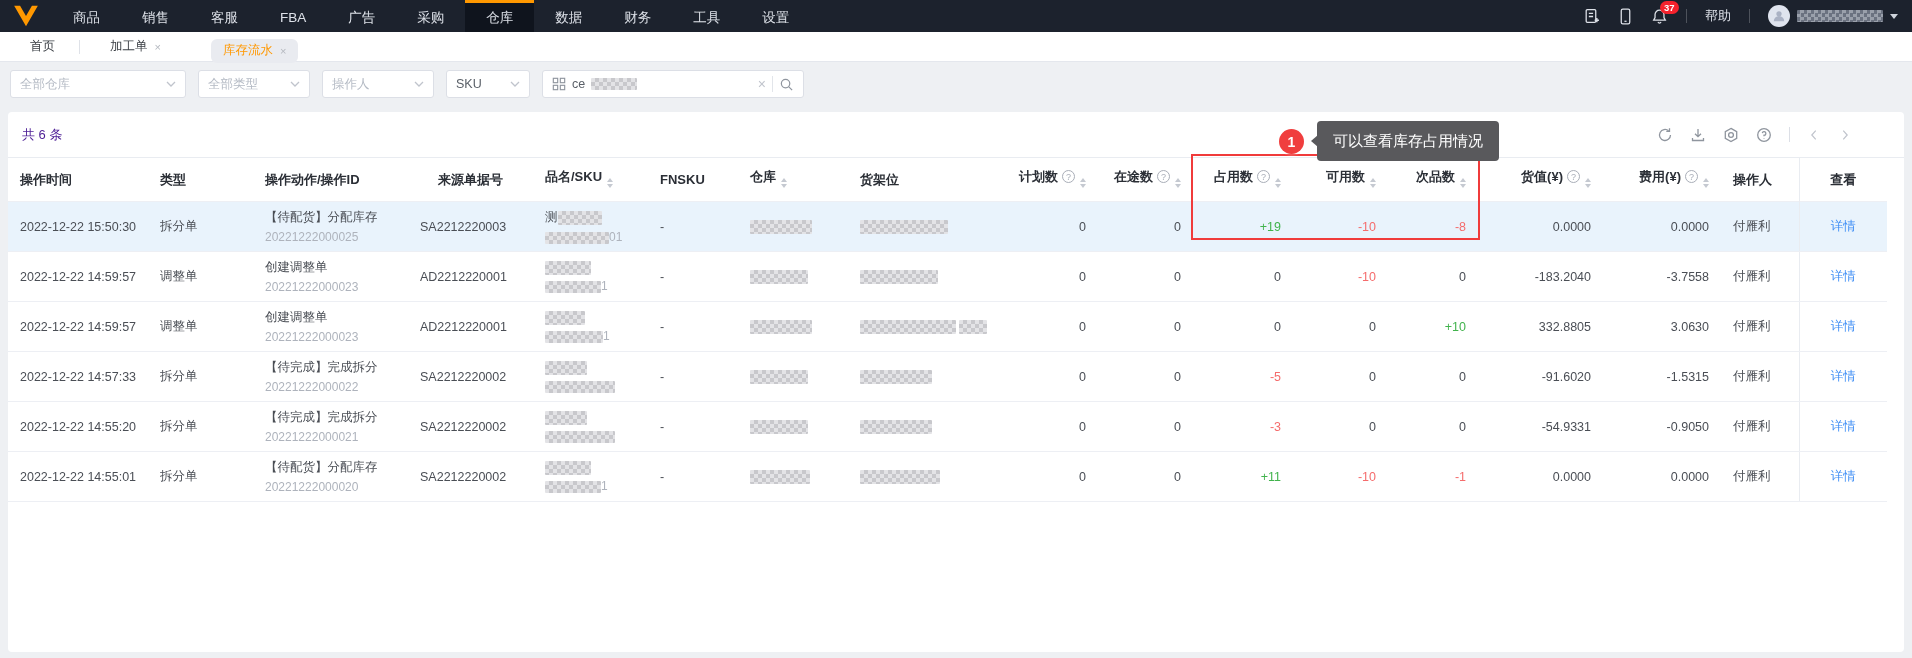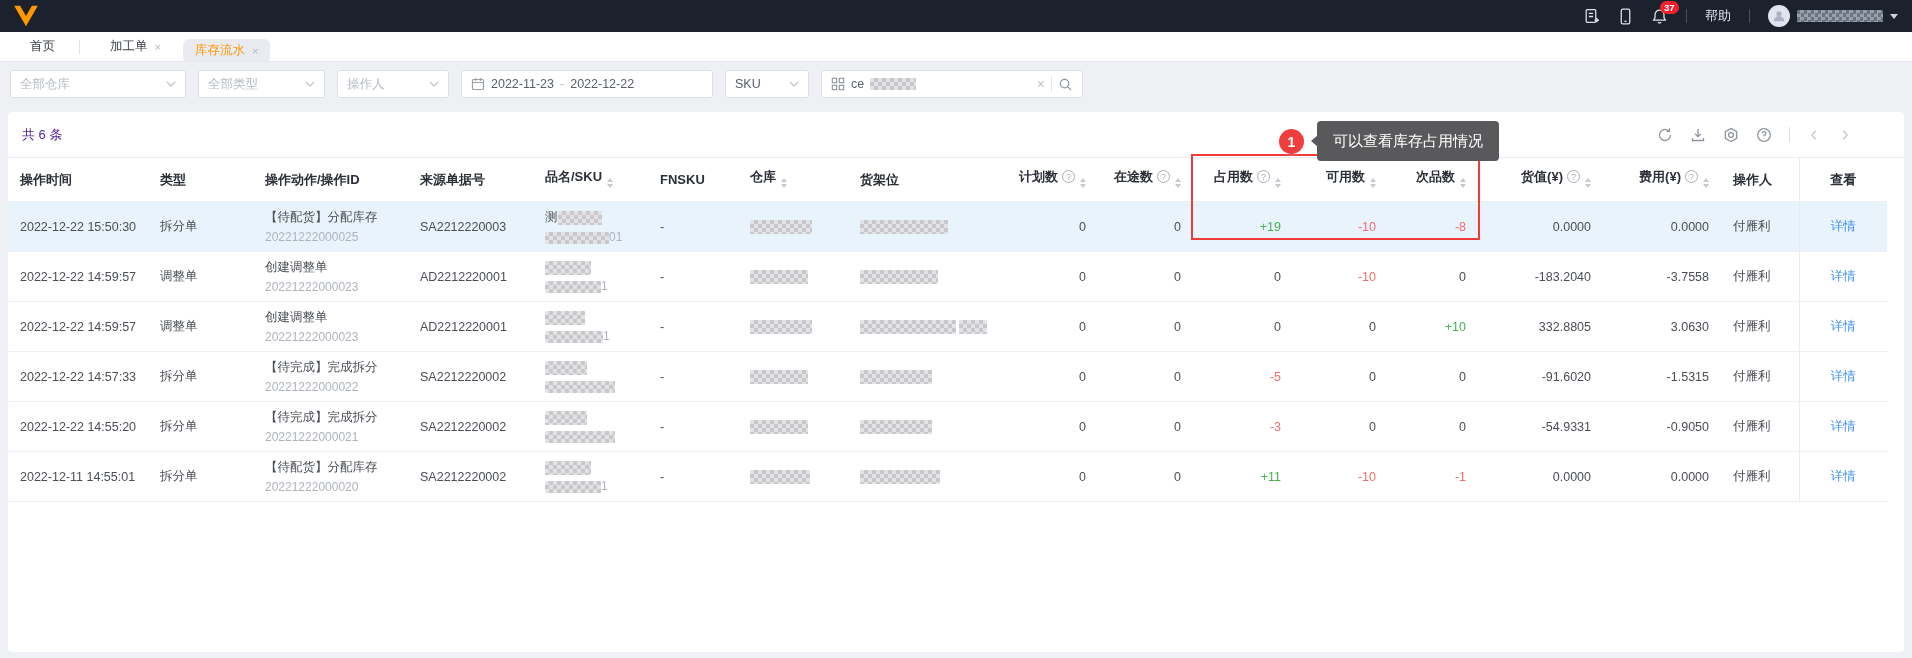--- a/index.html
+++ b/index.html
@@ -28,21 +28,21 @@
   .tab { display:flex; align-items:center; gap:7px; padding:0 12px; height:24px; cursor:pointer; margin-left:10px; border-radius:6px; }
   .tab .x { color:#b4b8bf; font-size:11px; }
   .tab.active { background:#e9ebf0; color:#ff9800;margin-top:8px; }
 
   
   .filterbar { display:flex; align-items:center; gap:12px; padding:8px 10px; }
   .ctl { background:#fff; border:1px solid #dcdfe6; border-radius:3px; height:28px; display:flex; align-items:center; padding:0 9px; gap:6px; font-size:12.5px; cursor:pointer; }
   .ph { color:#b4bac4; }
   .ctl .grow { flex:1; }
   .ctl-txt { color:#5a6068; }
-  .w-warehouse { width:176px; } .w-type { width:127px; } .w-operator { width:112px; }
+  .w-warehouse { width:176px; } .w-type { width:112px; } .w-operator { width:112px; }
   .w-date { width:252px; } .w-sku { width:84px; } .w-search { width:262px; cursor:text; }
   .sb-div { width:1px; height:16px; background:#e2e5ea; }
   .clear-x { color:#c0c4cc; font-size:14px; cursor:pointer; line-height:1; }
   .mz { display:inline-block; height:14px; border-radius:1px; background:repeating-conic-gradient(#c8c8cc 0% 25%, #e3e3e6 0% 50%) 0 0/8px 8px; filter:blur(.55px); vertical-align:middle; }
 
   
   .panel { position:relative; margin:6px 8px 0 8px; background:#fff; border-radius:4px; height:540px; overflow:hidden; }
   .panel-top { height:46px; display:flex; align-items:center; justify-content:space-between; padding:0 14px; border-bottom:1px solid #e9ecf1; }
   .total { color:#4c1d95; font-size:13px; }
   .tool-icons { display:flex; align-items:center; gap:17px; margin-right:38px; }
@@ -73,20 +73,33 @@
 </head>
 <body>
 
 <div class="navbar">
   <div class="logo">
     <svg width="30" height="22" viewBox="0 0 32 26">
         <path fill="#ff9800" d="M2 1h7l7 12L23 1h7L16 25z"></path>
         <path fill="#ffb84d" d="M2 1l14 24L9 13z"></path>
       </svg>
   </div>
+  <div id="nav-menu" style="display: flex;">
+      <div class="nav-item">商品</div>
+      <div class="nav-item">销售</div>
+      <div class="nav-item">客服</div>
+      <div class="nav-item">FBA</div>
+      <div class="nav-item">广告</div>
+      <div class="nav-item">采购</div>
+      <div class="nav-item active">仓库</div>
+      <div class="nav-item">数据</div>
+      <div class="nav-item">财务</div>
+      <div class="nav-item">工具</div>
+      <div class="nav-item">设置</div>
+    </div>
   <div class="nav-right">
     <span class="nav-ico">
       <svg width="17" height="17" viewBox="0 0 16 16" fill="none" stroke="#dde1e8" stroke-width="1.2">
           <rect x="3" y="1.5" width="9" height="12" rx="1"></rect>
           <path d="M5.5 5h4M5.5 8h4"></path>
           <path d="M11 11.5h4M13 9.5v4" stroke-width="1.4"></path>
         </svg>
     </span>
     <span class="nav-ico">
       <svg width="15" height="17" viewBox="0 0 14 16" fill="none" stroke="#dde1e8" stroke-width="1.2">
@@ -113,21 +126,21 @@
       </span>
       <span class="mz-dark" style="width:86px"></span>
       <span class="caret-dn"></span>
     </span>
   </div>
 </div>
 
 <div class="tabbar">
   <span class="tab-home">首页</span>
   <span class="tab-div"></span>
-  <span id="tab-list" style="display:flex;align-items:center;">
+  <span id="tab-list" style="display:flex;align-items:center;gap:28px;">
       <span class="tab">
         <span>加工单</span>
         <span class="x">×</span>
       </span>
       <span class="tab active">
         <span>库存流水</span>
         <span class="x">×</span>
       </span>
     </span>
 </div>
@@ -143,29 +156,20 @@
     <span class="ph grow">全部类型</span>
     <svg width="10" height="8" viewBox="0 0 10 8" fill="none" stroke="#c0c4cc" stroke-width="1.3">
         <path d="M1 2l4 4 4-4"></path>
       </svg>
   </div>
   <div class="ctl w-operator">
     <span class="ph grow">操作人</span>
     <svg width="10" height="8" viewBox="0 0 10 8" fill="none" stroke="#c0c4cc" stroke-width="1.3">
         <path d="M1 2l4 4 4-4"></path>
       </svg>
-  </div>
-  <div class="ctl w-date">
-    <svg width="14" height="14" viewBox="0 0 14 14" fill="none" stroke="#9aa0aa" stroke-width="1.2">
-        <rect x="1.5" y="2.5" width="11" height="10" rx="1"></rect>
-        <path d="M1.5 5.5h11M4.5 1v3M9.5 1v3"></path>
-      </svg>
-    <span class="ctl-txt">2022-11-23</span>
-    <span class="ph">-</span>
-    <span class="ctl-txt">2022-12-22</span>
   </div>
   <div class="ctl w-sku">
     <span class="ctl-txt grow">SKU</span>
     <svg width="10" height="8" viewBox="0 0 10 8" fill="none" stroke="#c0c4cc" stroke-width="1.3">
         <path d="M1 2l4 4 4-4"></path>
       </svg>
   </div>
   <div class="ctl w-search">
     <svg width="14" height="14" viewBox="0 0 16 16" fill="none" stroke="#8f959e" stroke-width="1.3">
         <rect x="1.5" y="1.5" width="5" height="5"></rect>
@@ -246,21 +250,21 @@
         <col style="width:125px">
         <col style="width:118px">
         <col style="width:78px">
         <col style="width:88px">
       </colgroup>
     <thead>
         <tr id="tbl-head">
           <th style="text-align:left" class=""><span>操作时间</span></th>
           <th style="text-align:left" class=""><span>类型</span></th>
           <th style="text-align:left" class=""><span>操作动作/操作ID</span></th>
-          <th style="text-align:left" class=""><span>来源单据号</span></th>
+          <th style="text-align:center" class=""><span>来源单据号</span></th>
           <th style="text-align:left" class=""><span>品名/SKU</span><span class="sort">
               <span class="up"></span>
               <span class="dn"></span>
             </span></th>
           <th style="text-align:left" class=""><span>FNSKU</span></th>
           <th style="text-align:left" class=""><span>仓库</span><span class="sort">
               <span class="up"></span>
               <span class="dn"></span>
             </span></th>
           <th style="text-align:left" class=""><span>货架位</span></th>
@@ -416,21 +420,21 @@
           <td style="text-align:right" class=""><span class="">0</span></td>
           <td style="text-align:right" class=""><span class="neg">-3</span></td>
           <td style="text-align:right" class=""><span class="">0</span></td>
           <td style="text-align:right" class=""><span class="">0</span></td>
           <td style="text-align:right" class=""><span class="">-54.9331</span></td>
           <td style="text-align:right" class=""><span class="">-0.9050</span></td>
           <td style="text-align:left" class=""><span class="">付雁利</span></td>
           <td style="text-align:center" class="sep-l"><a class="link">详情</a></td>
         </tr>
         <tr>
-          <td style="text-align:left" class=""><span class="">2022-12-11 14:55:01</span></td>
+          <td style="text-align:left" class=""><span class="">2022-12-22 14:55:01</span></td>
           <td style="text-align:left" class=""><span class="">拆分单</span></td>
           <td style="text-align:left" class="">
             <div>【待配货】分配库存</div>
             <div class="sub">20221222000020</div>
           </td>
           <td style="text-align:left" class=""><span class="">SA2212220002</span></td>
           <td style="text-align:left" class="">
             <div><span class="mz" style="width:46px;height:14px"></span></div>
             <div class="sub"><span class="mz" style="width:56px;height:12px"></span><span>1</span></div>
           </td>

